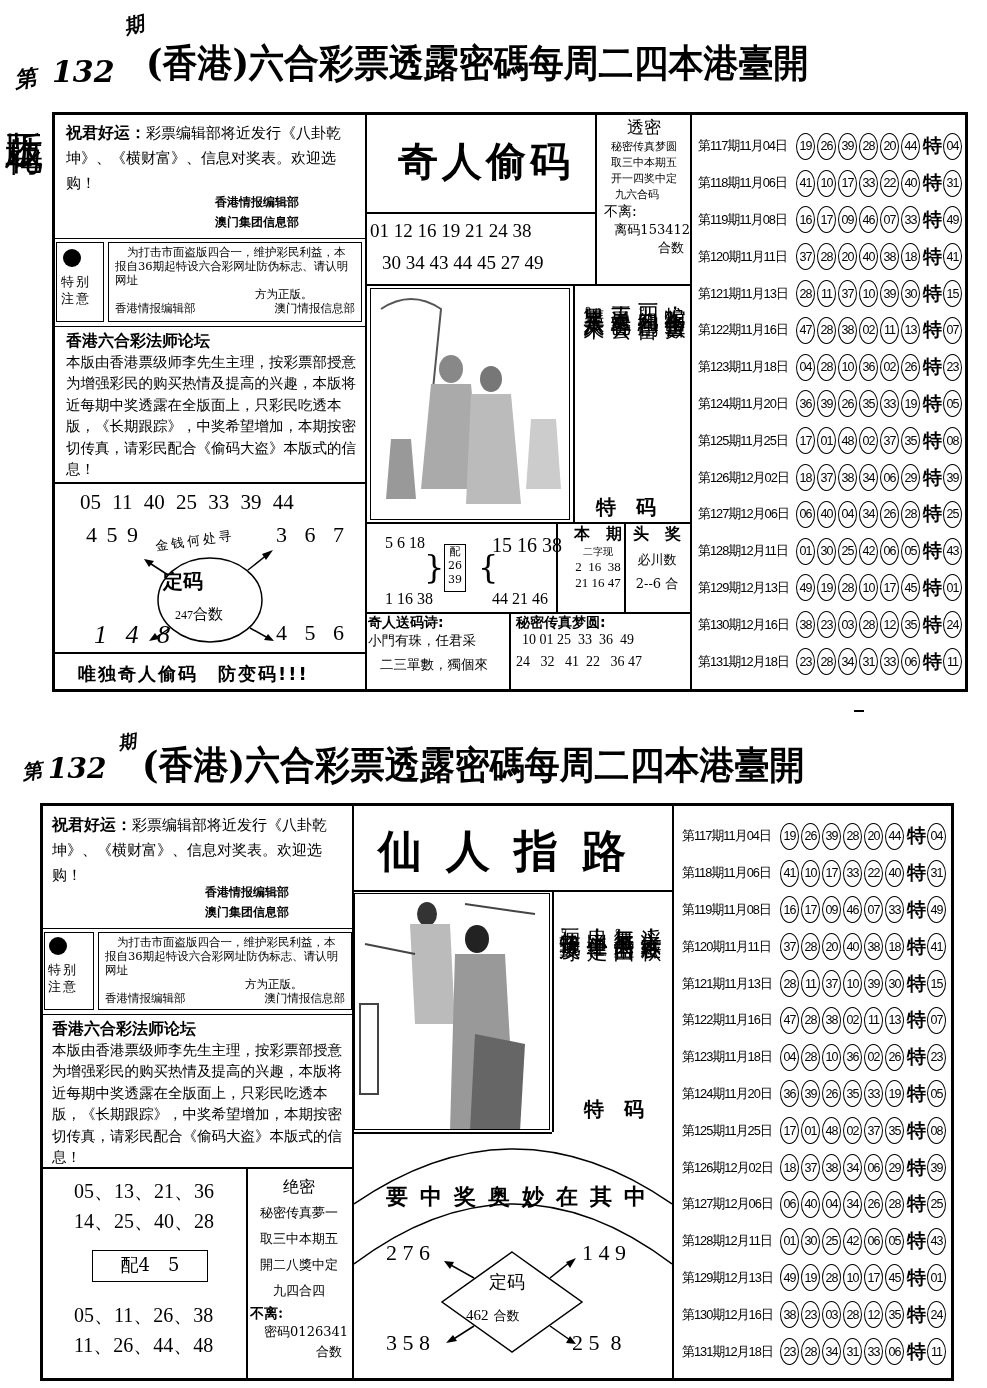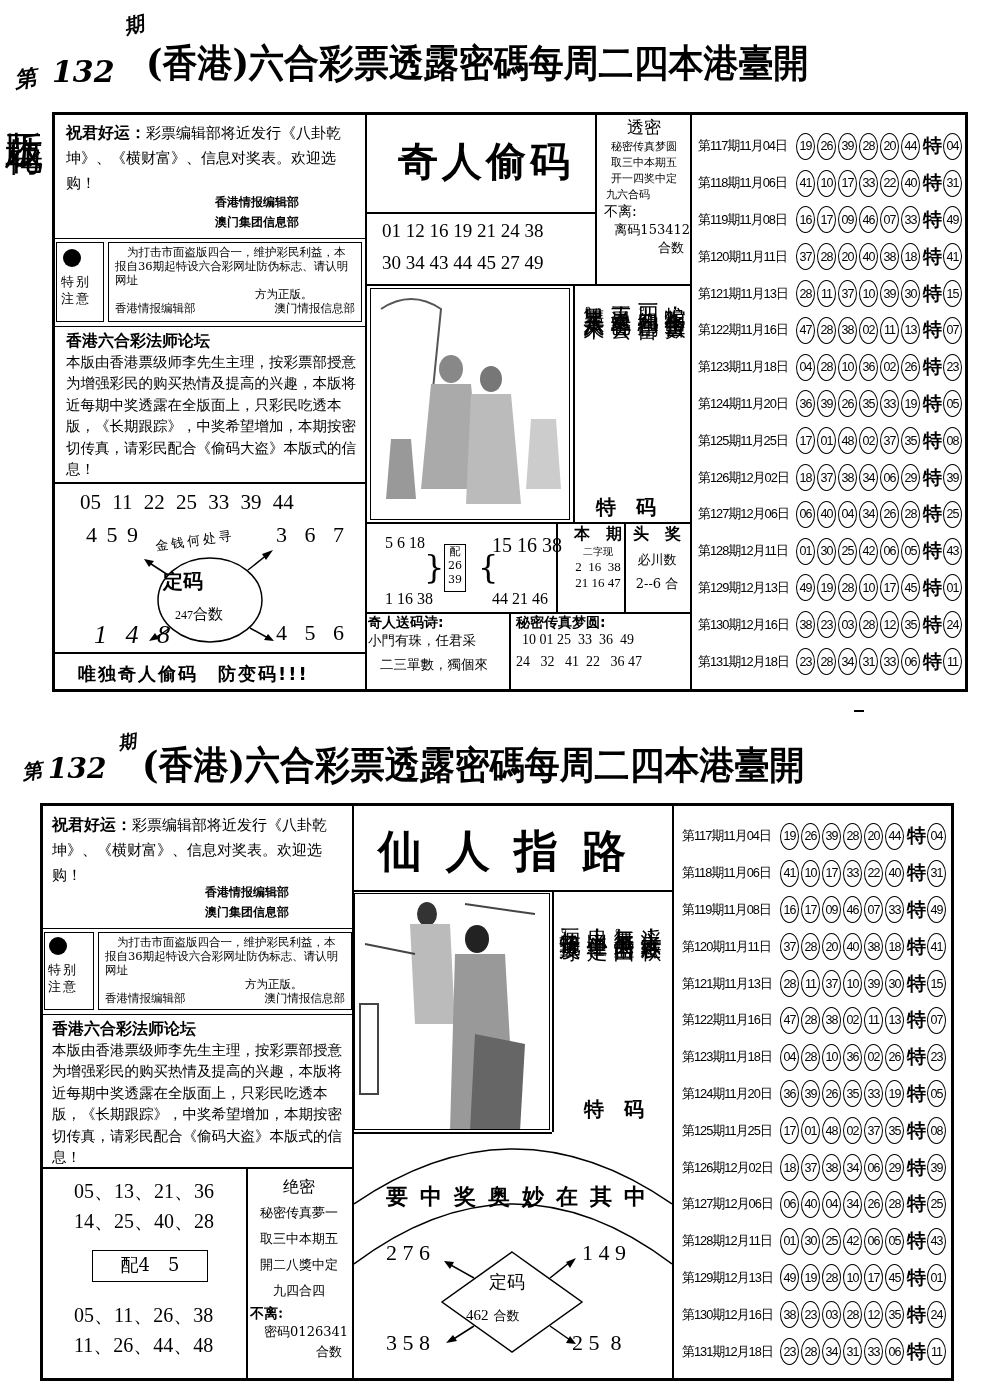--- a/index.html
+++ b/index.html
@@ -52,21 +52,21 @@
       </div>
   </div>
   <div class="abs" style="left:52px;top:326px;width:315px;border-top:1.5px solid #000;"></div>
 
   <div class="abs txt" style="left:66px;top:330px;width:290px;font-size:14.5px;line-height:21.5px;">
     <div class="bold" style="font-size:16px">香港六合彩法师论坛</div>
     <div>本版由香港票级师李先生主理，按彩票部授意为增强彩民的购买热情及提高的兴趣，本版将近每期中奖透露在全版面上，只彩民吃透本版，《长期跟踪》，中奖希望增加，本期按密切传真，请彩民配合《偷码大盗》本版式的信息！</div>
   </div>
   <div class="abs" style="left:52px;top:482px;width:315px;border-top:2px solid #000;"></div>
 
-  <div class="abs nums" style="left:80px;top:490px;font-size:21px;word-spacing:6px;">05  11  22  25  33  39 44</div>
+  <div class="abs nums" style="left:80px;top:490px;font-size:21px;word-spacing:6px;">05  11  40  25  33  39 44</div>
   <div class="abs nums" style="left:86px;top:522px;font-size:22px;letter-spacing:2px;">4 5 9</div>
   <div class="abs nums" style="left:276px;top:522px;font-size:22px;letter-spacing:6px;">3 6 7</div>
   <div class="abs nums" style="left:94px;top:620px;font-size:26px;letter-spacing:6px;font-style:italic;">1 4 8</div>
   <div class="abs nums" style="left:276px;top:620px;font-size:22px;letter-spacing:6px;">4 5 6</div>
   <svg class="abs" style="left:130px;top:540px;" width="160" height="110">
     <ellipse cx="80" cy="60" rx="52" ry="42" fill="none" stroke="#000" stroke-width="1.5"></ellipse>
     <line x1="38" y1="35" x2="18" y2="22" stroke="#000" stroke-width="1.5"></line>
       <polygon points="14,19 24,21 19,27" fill="#000"></polygon>
     <line x1="118" y1="30" x2="138" y2="14" stroke="#000" stroke-width="1.5"></line>
       <polygon points="143,10 136,20 132,14" fill="#000"></polygon>
@@ -77,29 +77,29 @@
   </svg>
   <div class="abs ser" style="left:155px;top:532px;font-size:13px;transform:rotate(-8deg);letter-spacing:3px;">金钱何处寻</div>
   <div class="abs bold" style="left:163px;top:568px;font-size:20px;font-family:'DejaVu Sans',sans-serif;">定码</div>
   <div class="abs" style="left:175px;top:604px;white-space:nowrap;"><span class="nums" style="font-size:12px">247</span><span class="ser" style="font-size:15px">合数</span></div>
   <div class="abs" style="left:52px;top:652px;width:315px;border-top:2px solid #000;"></div>
   <div class="abs bold" style="left:78px;top:662px;font-size:18px;letter-spacing:2px;font-family:'DejaVu Sans',sans-serif;white-space:pre;">唯独奇人偷码　防变码!!!</div>
 
   <div class="abs" style="left:365px;top:112px;border-left:2px solid #000;height:580px;"></div>
   <div class="abs bold ser" style="left:398px;top:134px;font-size:40px;letter-spacing:4px;">奇人偷码</div>
   <div class="abs" style="left:365px;top:212px;width:230px;border-top:2px solid #000;"></div>
-  <div class="abs nums" style="left:382px;top:220px;">01  12  16 19 21 24 38</div>
+  <div class="abs nums" style="left:370px;top:220px;">01  12  16 19 21 24 38</div>
   <div class="abs nums" style="left:382px;top:252px;">30  34 43  44  45 27 49</div>
   <div class="abs" style="left:595px;top:112px;border-left:2px solid #000;height:172px;"></div>
   <div class="abs ser" style="left:598px;top:116px;width:92px;text-align:center;">
     <div style="font-size:17px">透密</div>
     <div style="font-size:11px;line-height:16px;">秘密传真梦圆</div>
     <div style="font-size:11px;line-height:16px;">取三中本期五</div>
     <div style="font-size:11px;line-height:16px;">开一四奖中定</div>
-    <div style="font-size:11px;line-height:16px;text-align:left;padding-left:8px;">九六合码</div>
+    <div style="font-size:11px;line-height:16px;text-align:left;padding-left:17px;">九六合码</div>
     <div style="font-size:14px;text-align:left;padding-left:6px;">不离:</div>
     <div style="font-size:13px;text-align:right;">离码153412</div>
     <div style="font-size:13px;text-align:right;padding-right:6px;">合数</div>
   </div>
   <div class="abs" style="left:365px;top:284px;width:325px;border-top:2px solid #000;"></div>
 
   <div class="abs illus" style="left:370px;top:288px;width:200px;height:232px;">
     <svg width="200" height="232">
       <path d="M10 20 Q40 0 70 20 L60 120" stroke="#555" fill="none" stroke-width="2"></path>
       <ellipse cx="80" cy="80" rx="12" ry="14" fill="#888"></ellipse>

